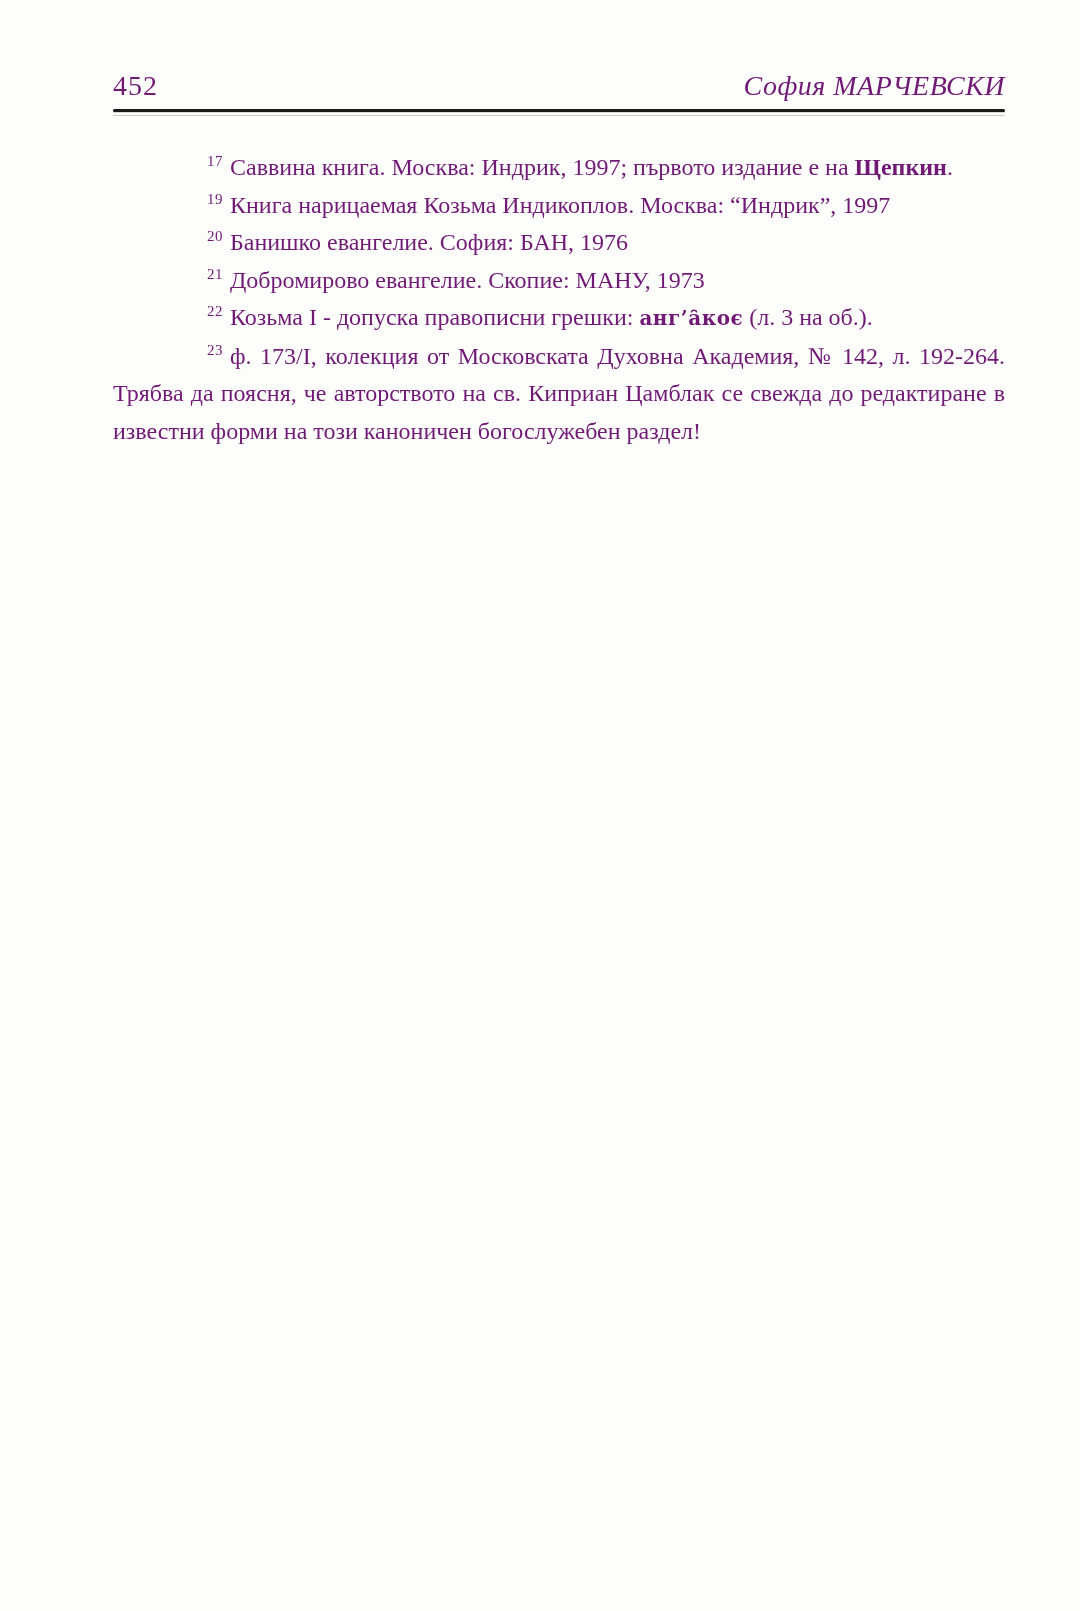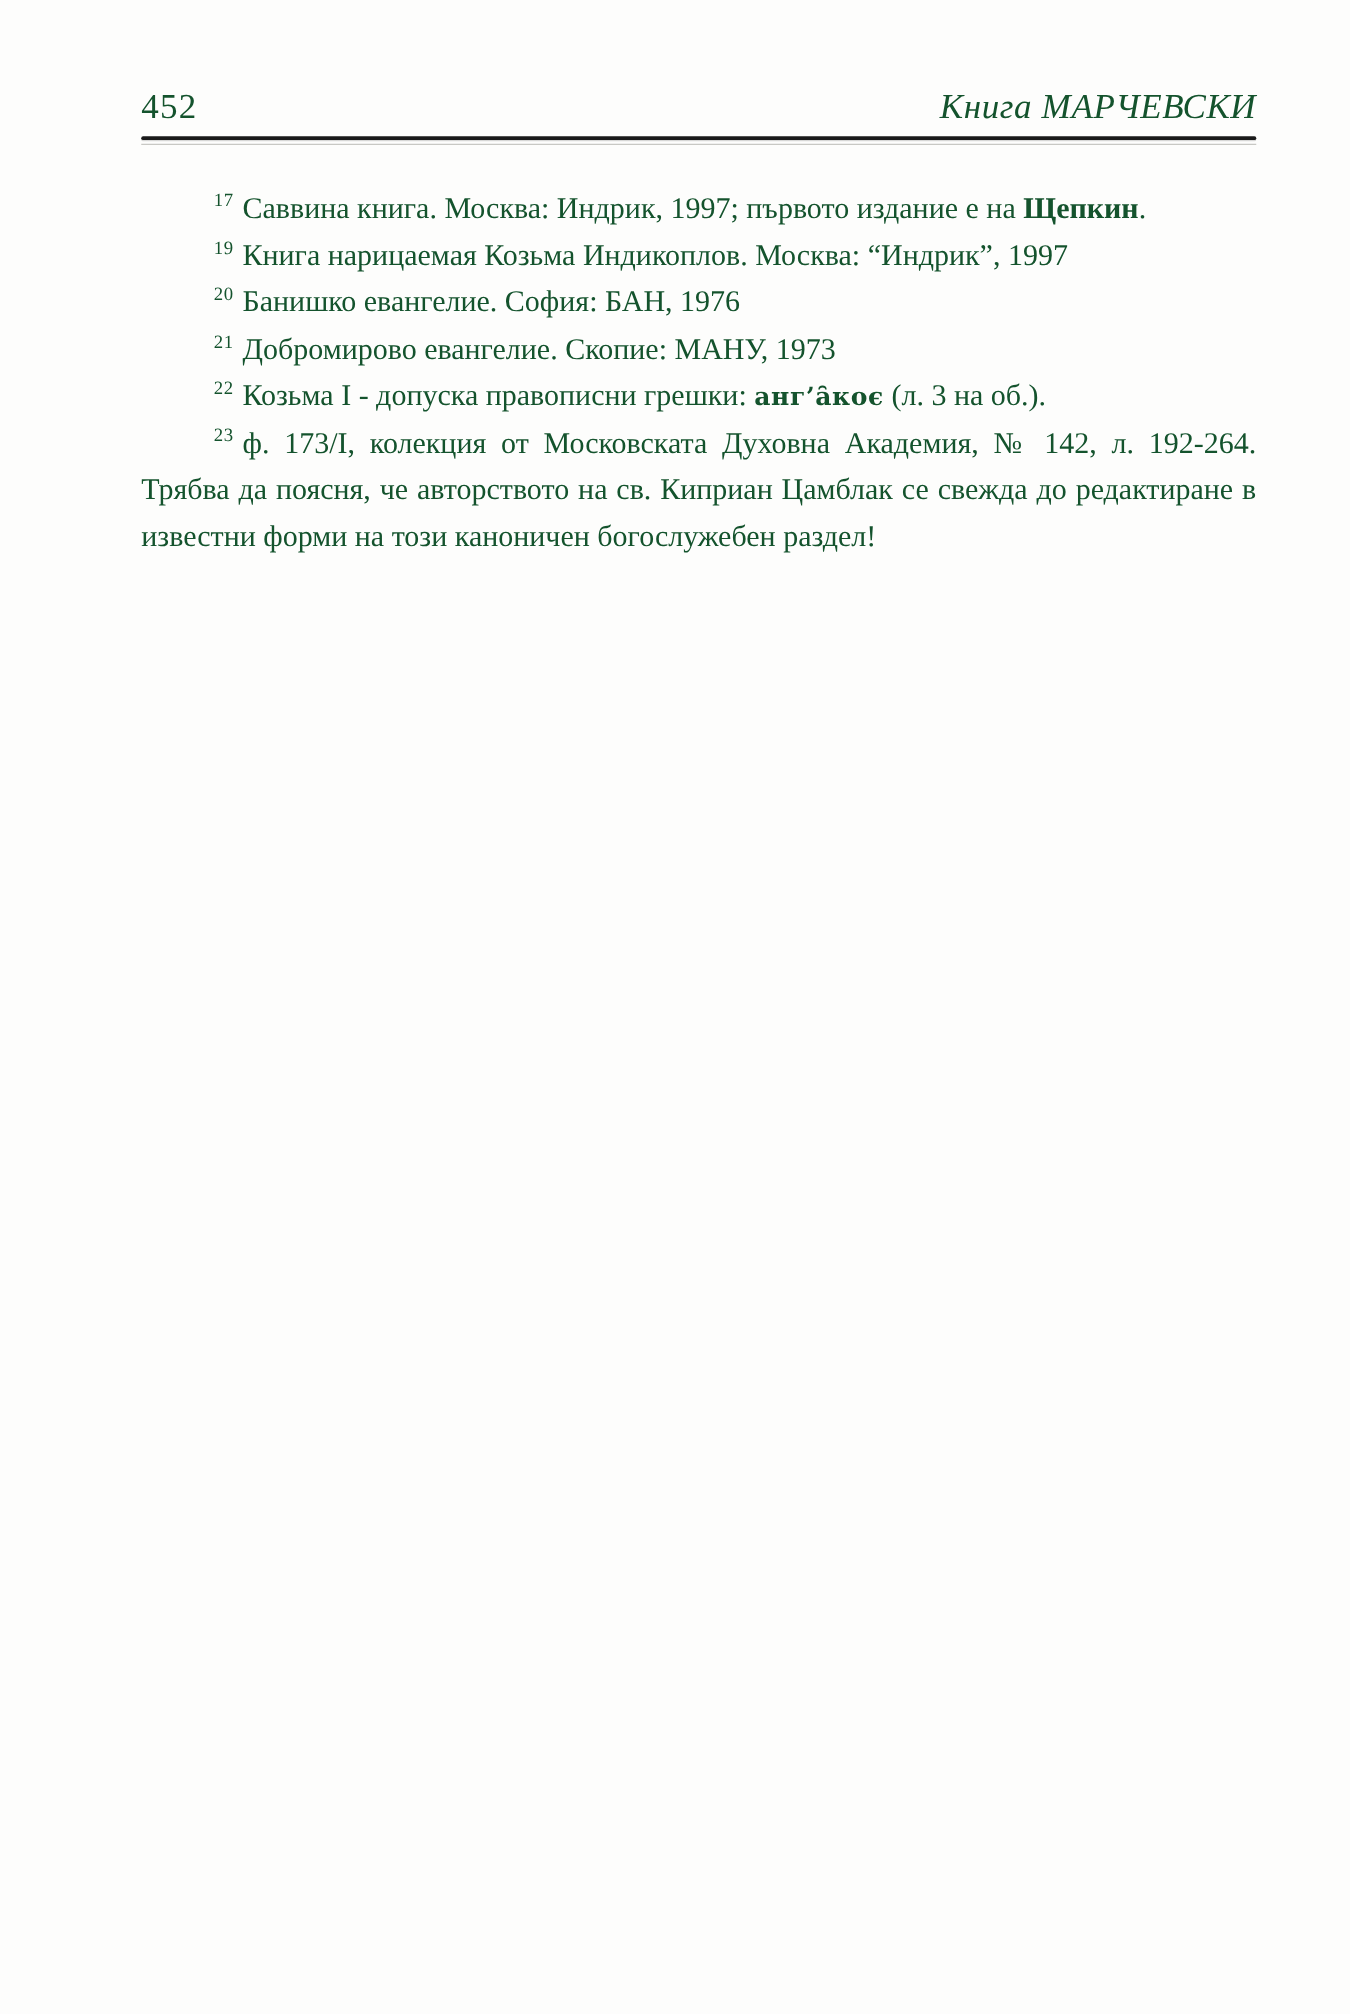--- a/index.html
+++ b/index.html
@@ -5,21 +5,21 @@
   html, body {
     margin: 0;
     padding: 0;
     background: #ffffff;
   }
   .sheet {
     position: relative;
     width: 1080px;
     height: 1611px;
     background: #fdfdfc;
-    color: #14532d;
+    color: #701a75;
     font-family: "Liberation Serif", serif;
     overflow: hidden;
   }
   .content {
     position: absolute;
     left: 113px;
     top: 70px;
     width: 892px;
   }
   .running-header {
@@ -59,40 +59,41 @@
   p.fn {
     margin: 0;
     text-indent: 58px;
   }
   p.fn sup {
     font-size: 15px;
     line-height: 0;
     vertical-align: 9px;
     margin-right: 7px;
     letter-spacing: 0.5px;
+    margin-left: 36px;
   }
   .bold-name {
     font-weight: 700;
   }
   .slavonic-word {
     font-family: "DejaVu Serif", serif;
     font-size: 20px;
     letter-spacing: 0.5px;
     font-weight: 600;
   }
 </style>
 </head>
 <body>
 
 <div class="sheet">
   <div class="content">
 
     <header class="running-header">
       <span class="page-num">452</span>
-      <span class="running-title">Книга МАРЧЕВСКИ</span>
+      <span class="running-title">София МАРЧЕВСКИ</span>
     </header>
 
     <div class="header-rule">
       <div class="rule-thick"></div>
       <div class="rule-thin"></div>
     </div>
 
     <main class="footnotes">
 
       <p class="fn"><sup>17</sup><span>Саввина книга. Москва: Индрик, 1997; първото издание е на </span><span class="bold-name">Щепкин</span><span>.</span></p>

